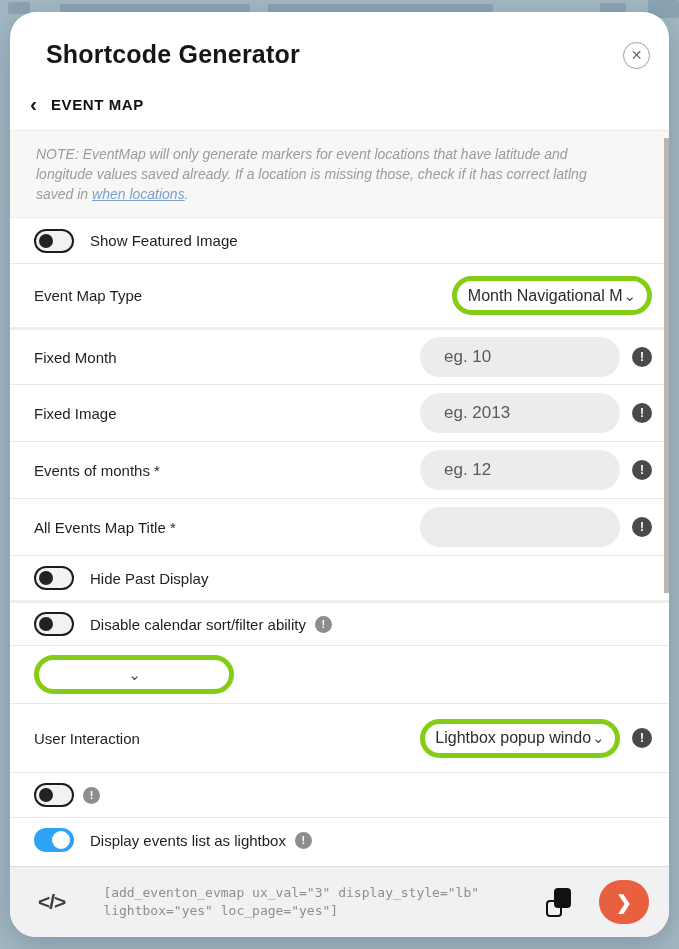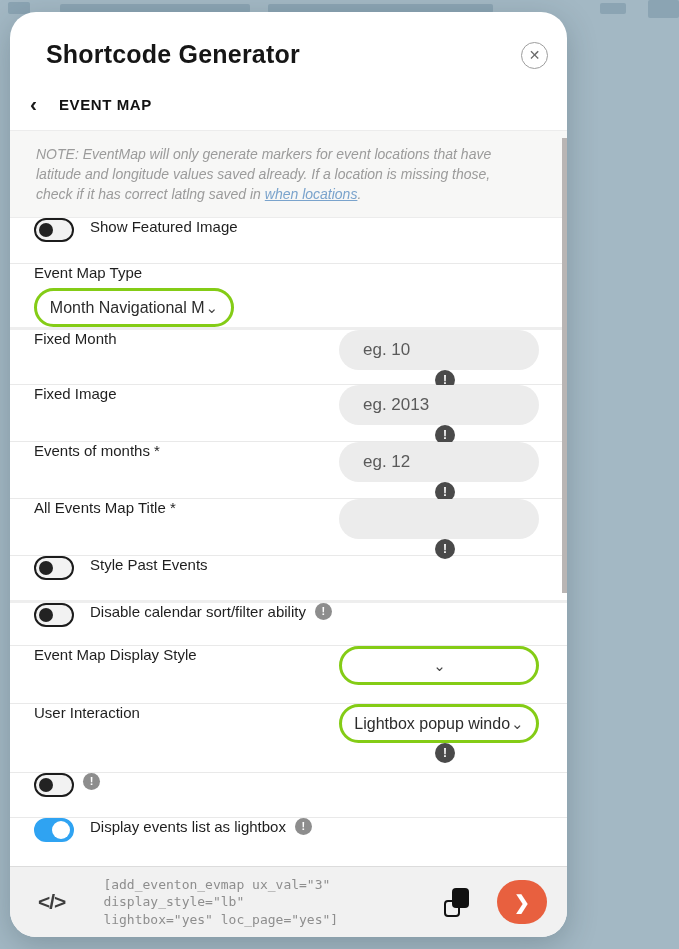--- a/index.html
+++ b/index.html
@@ -13,51 +13,51 @@
   
   .bg-decor { position:absolute; top:0; left:0; width:679px; height:20px; }
   .bg-decor span { position:absolute; background:#8ba4b3; border-radius:2px; }
   .bg-b1 { left:8px;  top:2px; width:22px; height:12px; background:#7e99aa; }
   .bg-b2 { left:60px; top:4px; width:190px; height:9px; }
   .bg-b3 { left:268px;top:4px; width:225px; height:9px; }
   .bg-b4 { left:600px;top:3px; width:26px; height:11px; }
   .bg-b5 { left:648px;top:0px; width:31px; height:18px; background:#70899b; }
 
   .modal {
-    position:absolute; left:10px; top:12px; width:557px; height:925px;
+    position:absolute; left:10px; top:12px; width:659px; height:925px;
     background:#ffffff; border-radius:26px; overflow:hidden;
     box-shadow:0 8px 30px rgba(30,50,60,.25);
     display:flex; flex-direction:column;
   }
   .m-header { position:relative; padding:28px 24px 0 36px; flex:0 0 auto; }
   .m-title { font-size:25px; font-weight:800; letter-spacing:.2px; color:#161616; }
   .close-btn {
     position:absolute; top:30px; right:19px; width:27px; height:27px;
     border:1px solid #9d9d9d; border-radius:50%; background:#fff;
     color:#6b6b6b; font-size:14px; line-height:25px; text-align:center; cursor:pointer;
   }
   .m-sub { display:flex; align-items:center; padding:0 0 0 20px; margin-top:26px; flex:0 0 auto; }
   .back-icon { font-size:21px; font-weight:700; color:#1a1a1a; cursor:pointer; line-height:18px; }
-  .m-sub-title { font-size:15px; font-weight:700; letter-spacing:.6px; color:#121212; margin-left:22px; }
+  .m-sub-title { font-size:15px; font-weight:700; letter-spacing:.6px; color:#121212; margin-left:14px; }
 
   .note {
     margin-top:17px; background:#f7f7f6; border-top:1px solid #ececec; border-bottom:1px solid #ececec;
     padding:13px 48px 13px 26px; font-style:italic; font-size:14px; line-height:1.43;
     color:#9b9b9b; flex:0 0 auto;
   }
   .note a { color:#7aa3cc; text-decoration:underline; cursor:pointer; }
 
   .rows { flex:0 0 auto; }
-  .row { display:flex; align-items:flex-start; padding:0 28px 0 24px; background:#fff; }
+  .row { display:flex; align-items:center; padding:0 17px 0 24px; background:#fff; }
   .sep { border-top:1px solid #e9e9e9; }
   .sep-thick { border-top:3px solid #eeeeee; }
 
   .row-toggle { height:45px; }
   .row-field  { height:57px; justify-content:space-between; }
-  .row-select-lg { height:64px; justify-content:space-between;flex-direction:column; }
+  .row-select-lg { height:64px; justify-content:space-between; }
   .row-select { height:58px; justify-content:space-between; }
   .row-select-xl { height:69px; justify-content:space-between; }
 
   .lbl { font-size:15px; color:#1f1f1f; }
   .row-toggle .lbl { margin-left:16px; }
 
   .toggle {
     position:relative; width:40px; height:24px; border-radius:12px; cursor:pointer; flex:0 0 auto;
   }
   .toggle.off { background:#f2f2f2; border:2px solid #1c1c1c; }
@@ -72,31 +72,31 @@
   .info-sm {
     display:inline-block; width:17px; height:17px; border-radius:50%; background:#8d8d8d;
     color:#fff; font-size:11px; font-weight:700; text-align:center; line-height:17px;
     margin-left:9px; flex:0 0 auto;
   }
   .info-dk {
     display:inline-block; width:20px; height:20px; border-radius:50%; background:#4a4a4a;
     color:#fff; font-size:12px; font-weight:700; text-align:center; line-height:20px;
     margin-left:12px; flex:0 0 auto;
   }
-  .ctl-group { display:flex; align-items:center;flex-direction:column; }
+  .ctl-group { display:flex; align-items:center; }
 
   .pill-input {
     width:200px; height:40px; border:none; border-radius:20px; background:#ececec;
     padding:0 20px 0 24px; font-size:17px; color:#3d3d3d; font-family:"Liberation Sans",sans-serif;
     outline:none;
   }
   .pill-input::placeholder { color:#5a5a5a; opacity:1; }
 
   .pill-select {
-    width:200px; height:39px; border:3px solid #84cc16; border-radius:20px; background:#fff;
+    width:200px; height:39px; border:5px solid #84cc16; border-radius:20px; background:#fff;
     display:flex; align-items:center; justify-content:center; cursor:pointer;
   }
   .pill-select .sel-val { font-size:16px; color:#2c2c2c; white-space:nowrap; overflow:hidden; }
   .pill-select .chev { font-size:15px; color:#444; margin-left:1px; line-height:10px; }
 
   .scroll-thumb {
     position:absolute; right:0; top:126px; width:5px; height:455px; background:#b9b5b4;
   }
 
   .m-footer {
@@ -198,33 +198,32 @@
       <div class="ctl-group">
         <input class="pill-input" placeholder="" style="">
         <span class="info-dk">!</span>
       </div>
     </div>
 
     <div class="row row-toggle sep">
       <div class="toggle off">
           <span class="knob"></span>
         </div>
-      <span class="lbl">Style Past Events</span>
+      <span class="lbl">Hide Past Display</span>
     </div>
 
     <div class="row row-toggle sep-thick">
       <div class="toggle off">
           <span class="knob"></span>
         </div>
       <span class="lbl">Disable calendar sort/filter ability</span>
       <span class="info-sm">!</span>
     </div>
 
     <div class="row row-select sep">
-      <span class="lbl">Event Map Display Style</span>
       <div class="pill-select">
         <span class="chev">⌄</span>
       </div>
     </div>
 
     <div class="row row-select-xl sep">
       <span class="lbl">User Interaction</span>
       <div class="ctl-group">
         <div class="pill-select">
           <span class="sel-val">Lightbox popup windo</span>

